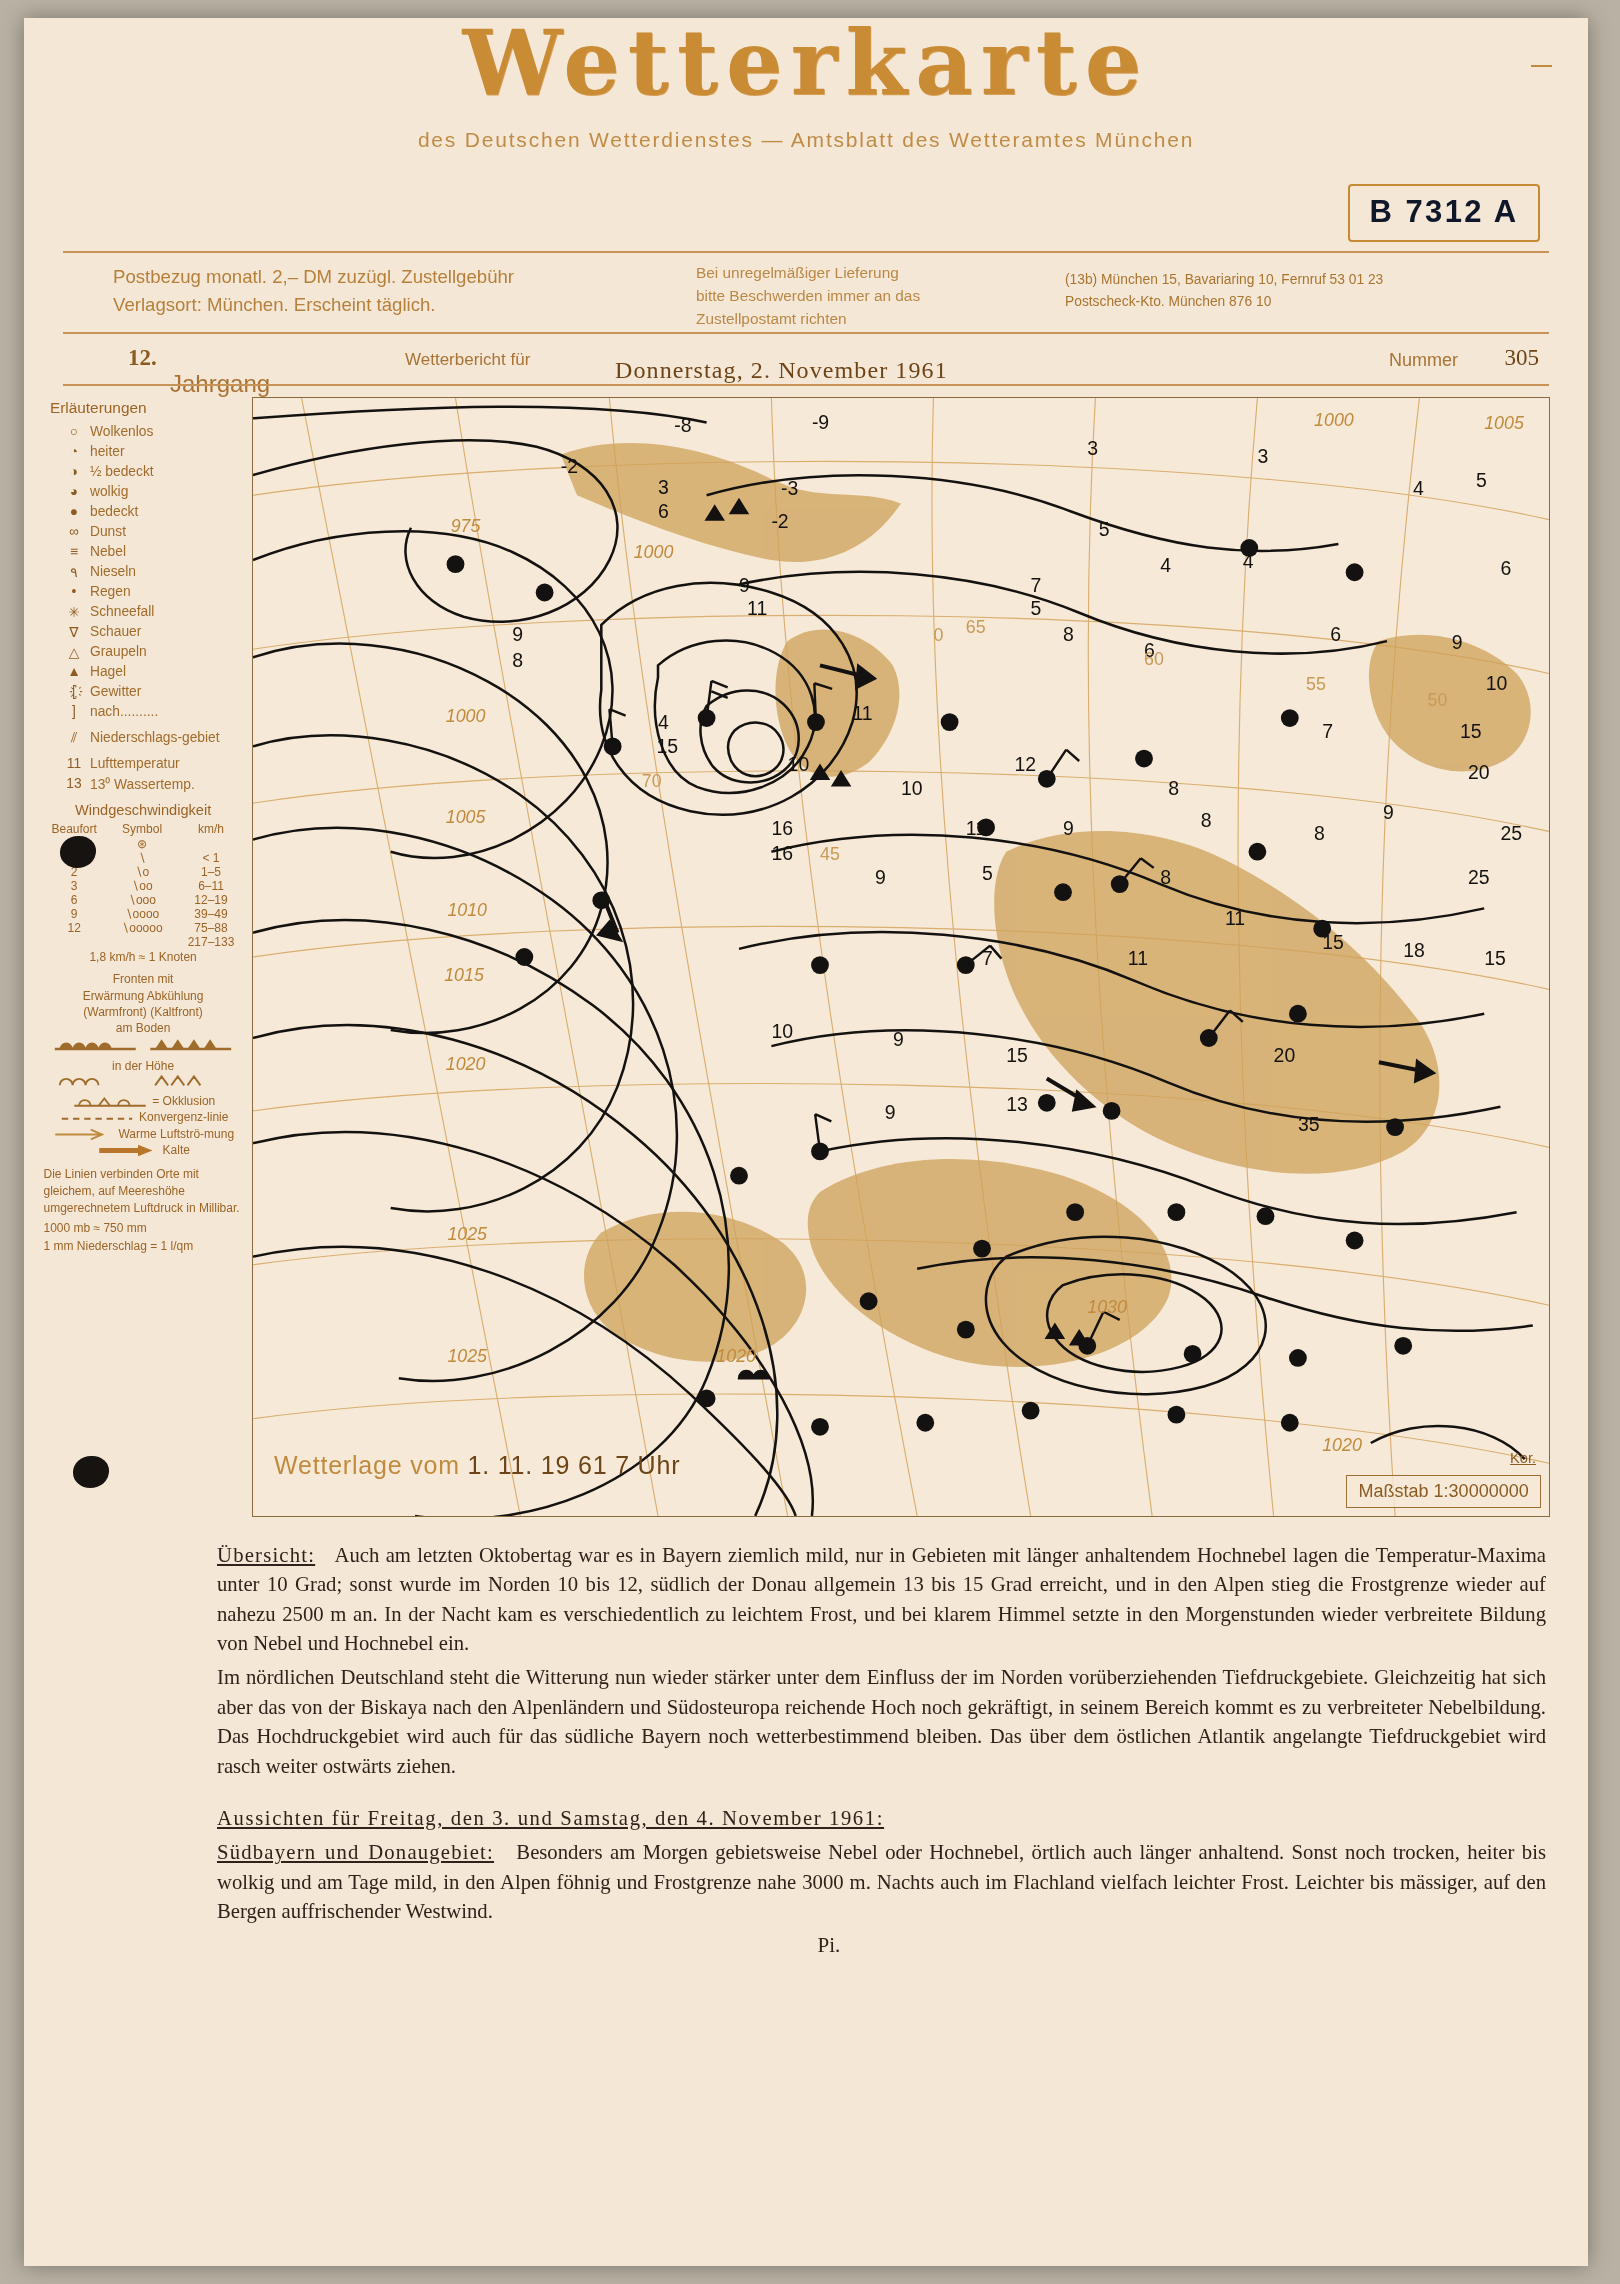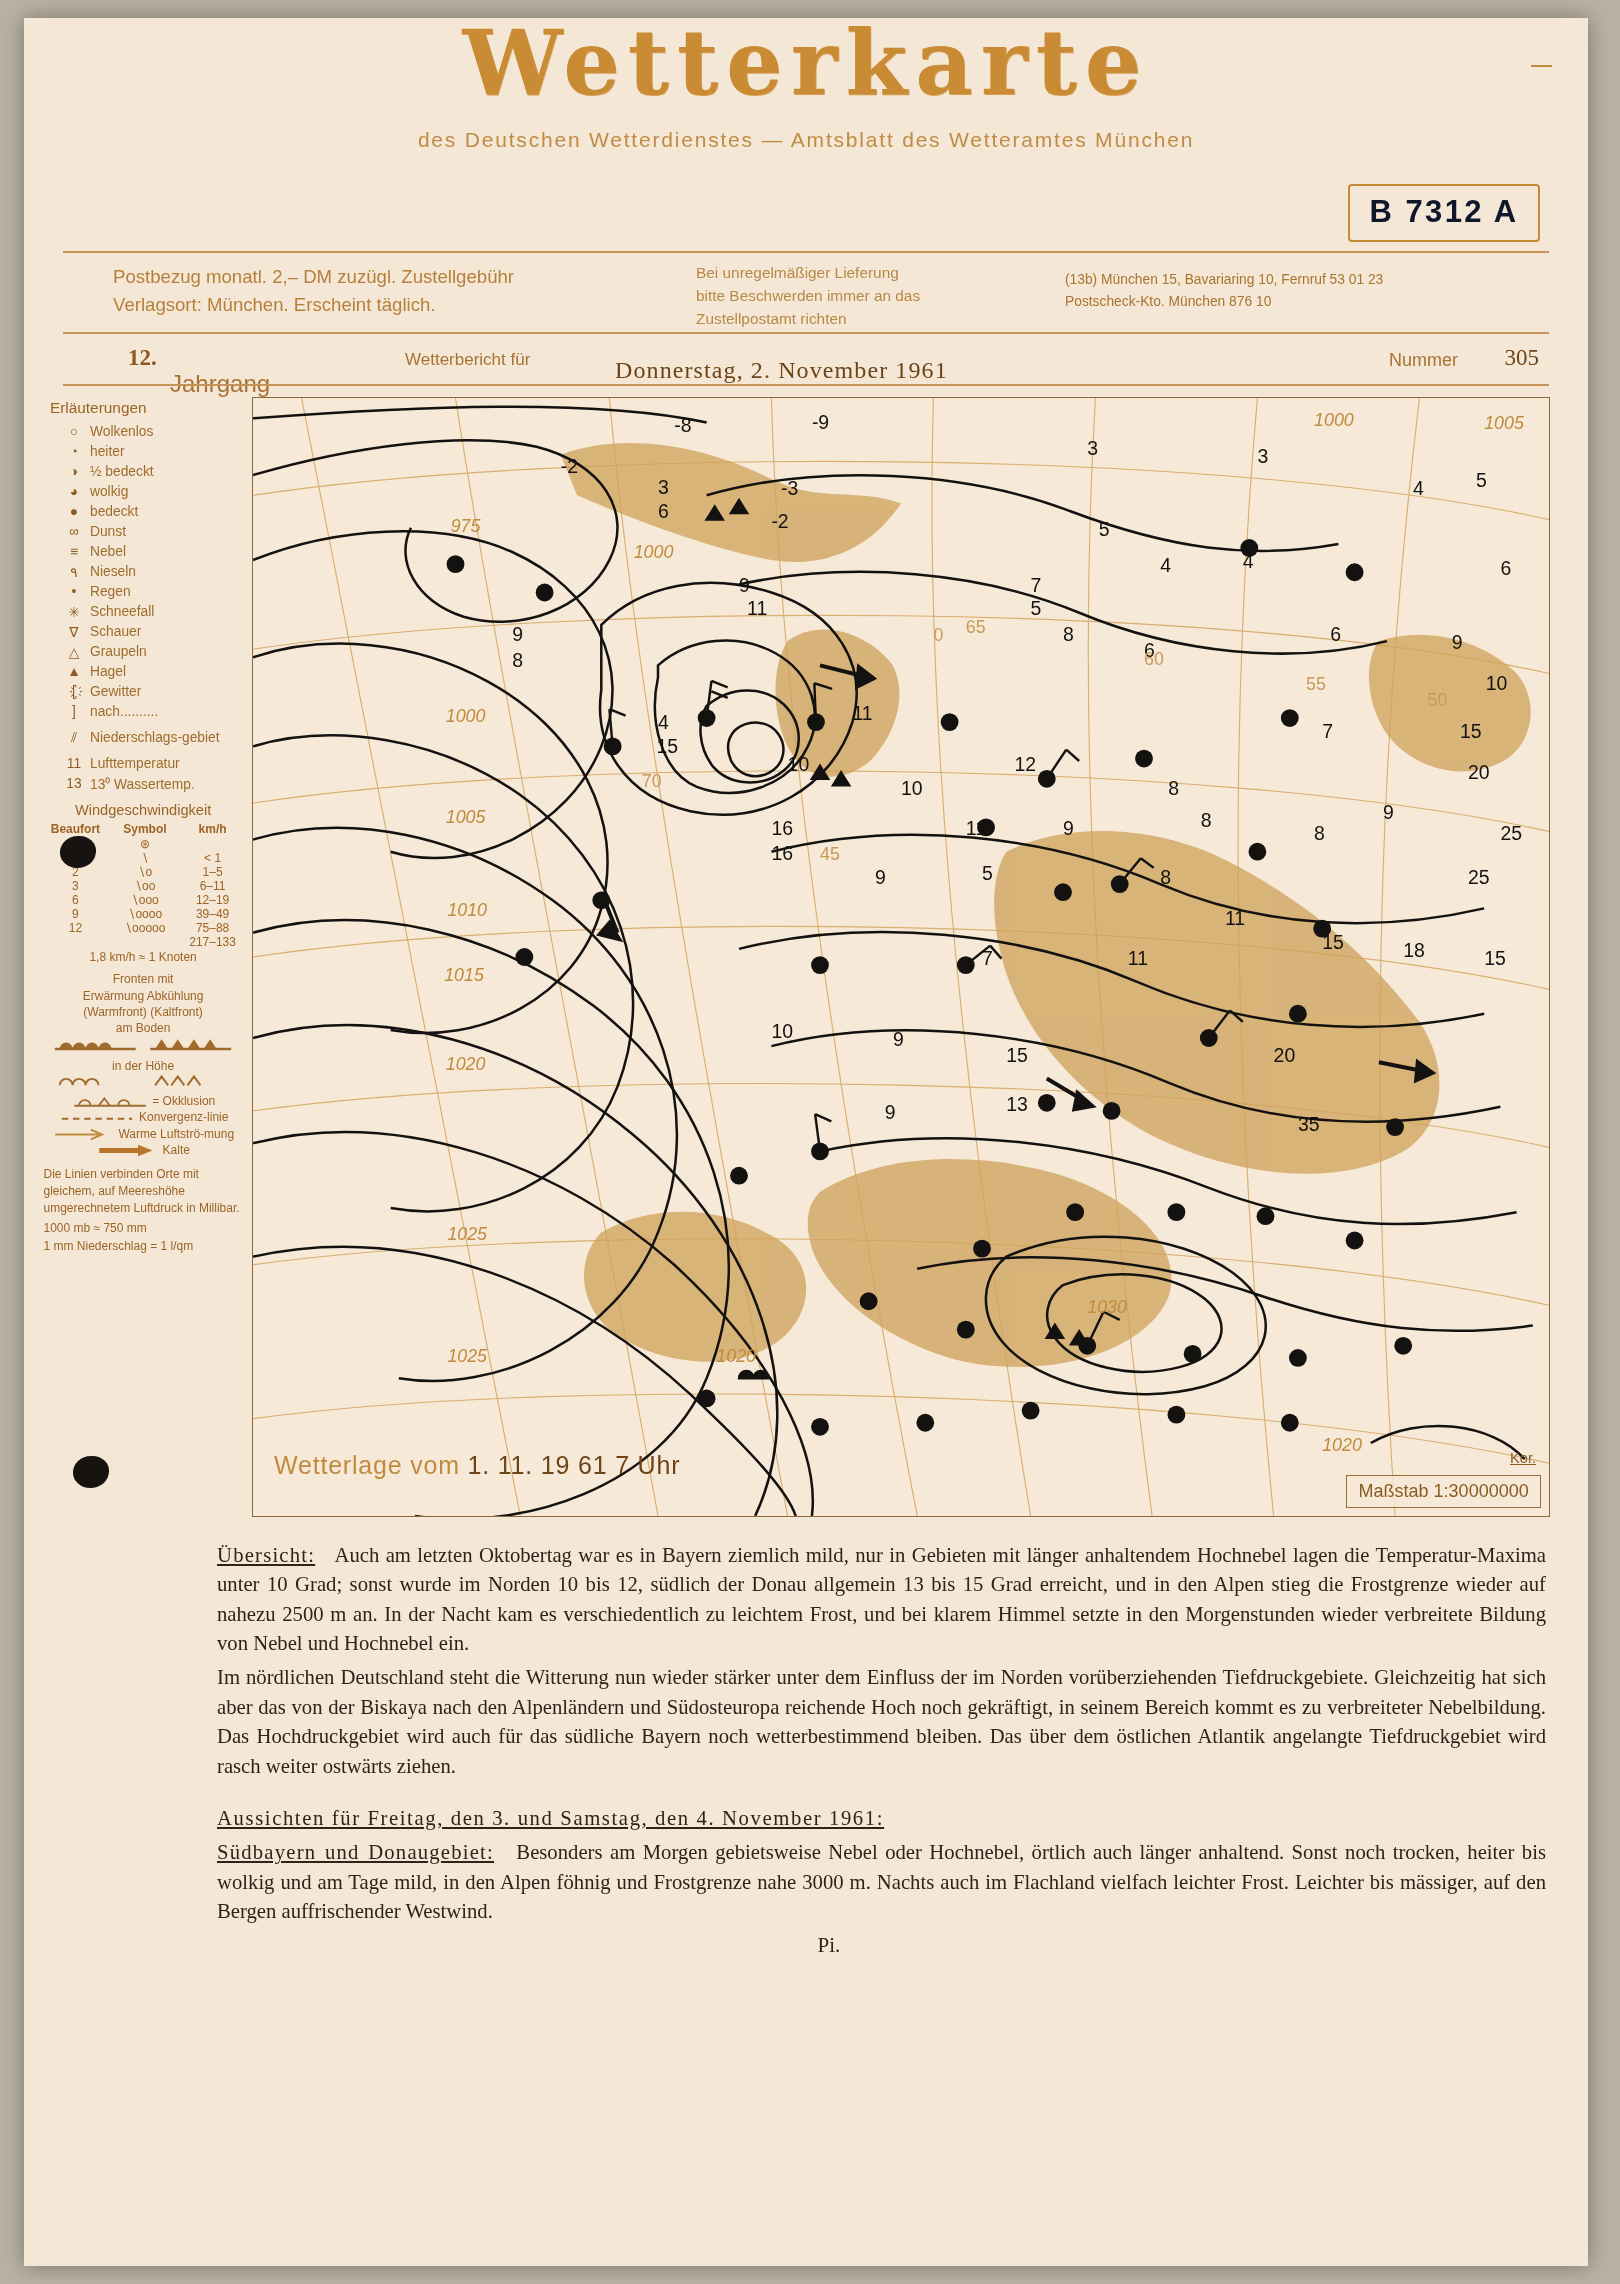--- a/index.html
+++ b/index.html
@@ -166,21 +166,21 @@
     font-size: 14.6px;
     color: #9b6426;
   }
   .wind-tbl {
     width: 100%;
     border-collapse: collapse;
     font-size: 12px;
     color: #9b6426;
   }
   .wind-tbl th {
-    font-weight: bold;
+    font-weight: normal;
     font-size: 12px;
     padding: 0.8px 1.6px;
   }
   .wind-tbl td {
     padding: 0px 1.6px;
     text-align: center;
     font-size: 12px;
   }
   .front-line {
     text-align: center;

